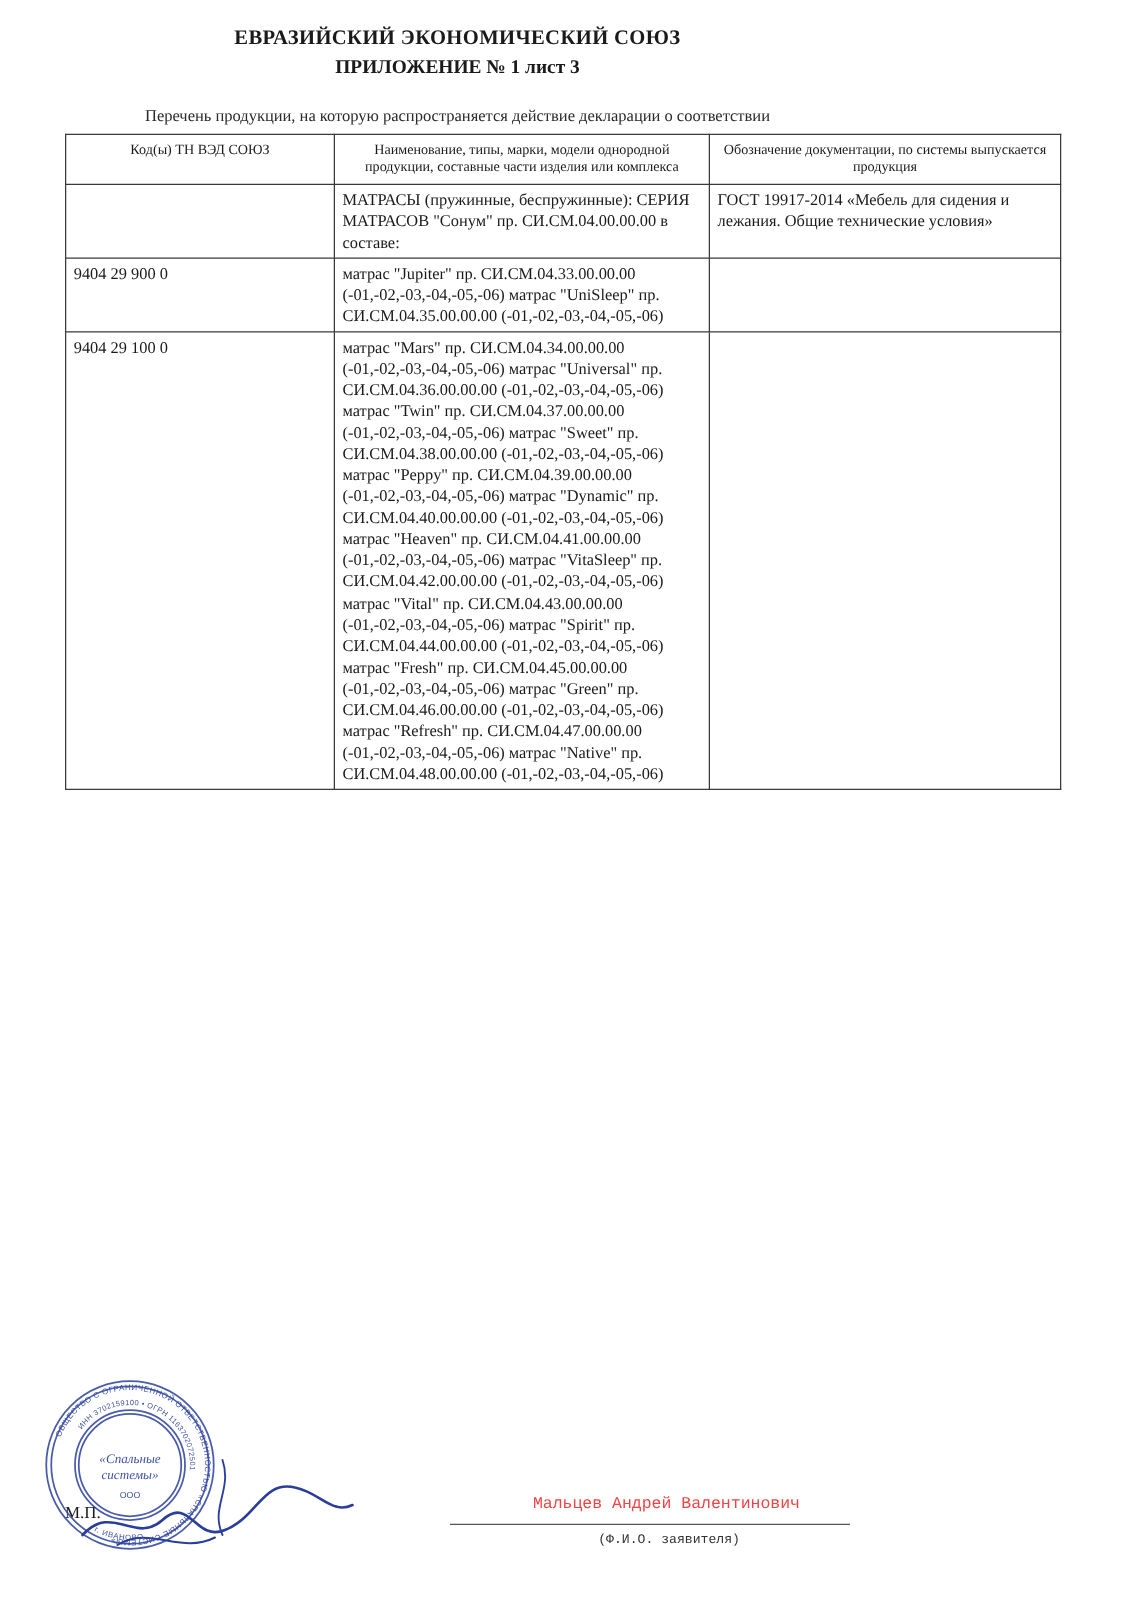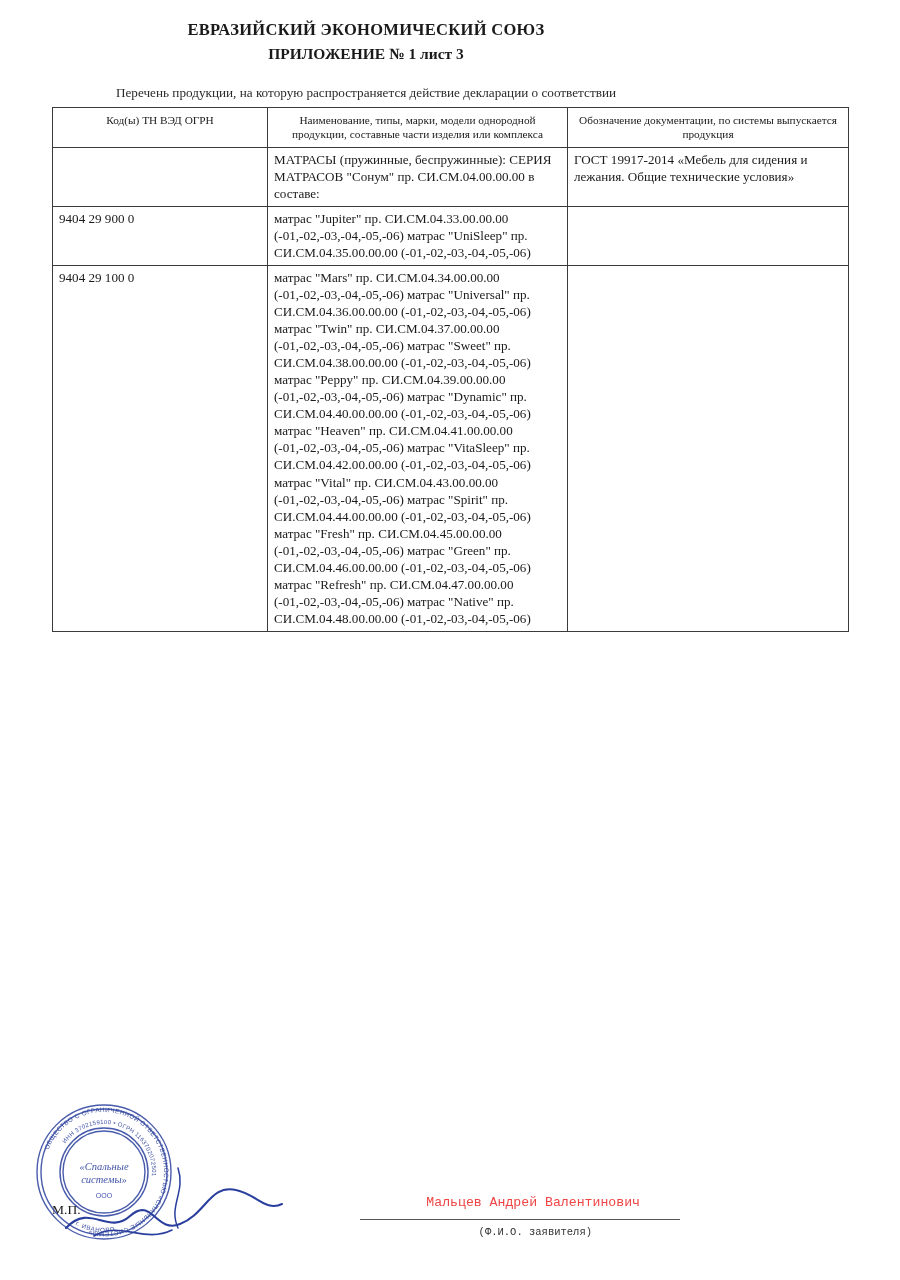--- a/index.html
+++ b/index.html
@@ -146,21 +146,21 @@
   <div class="subtitle">Перечень продукции, на которую распространяется действие декларации о соответствии</div>
 
   <table class="main">
     <colgroup>
       <col class="c1">
         <col class="c2">
         <col class="c3">
     </colgroup>
     <thead>
       <tr>
-        <th>Код(ы) ТН ВЭД ОГРН</th>
+        <th>Код(ы) ТН ВЭД СОЮЗ</th>
         <th>Наименование, типы, марки, модели однородной продукции, составные части изделия или комплекса</th>
         <th>Обозначение документации, по системы выпускается продукция</th>
       </tr>
     </thead>
     <tbody>
       <tr>
         <td class="code-cell"></td>
         <td class="cell-lines intro-cell">МАТРАСЫ (пружинные, беспружинные):
 СЕРИЯ МАТРАСОВ "Сонум"
 пр. СИ.СМ.04.00.00.00 в составе:</td>

